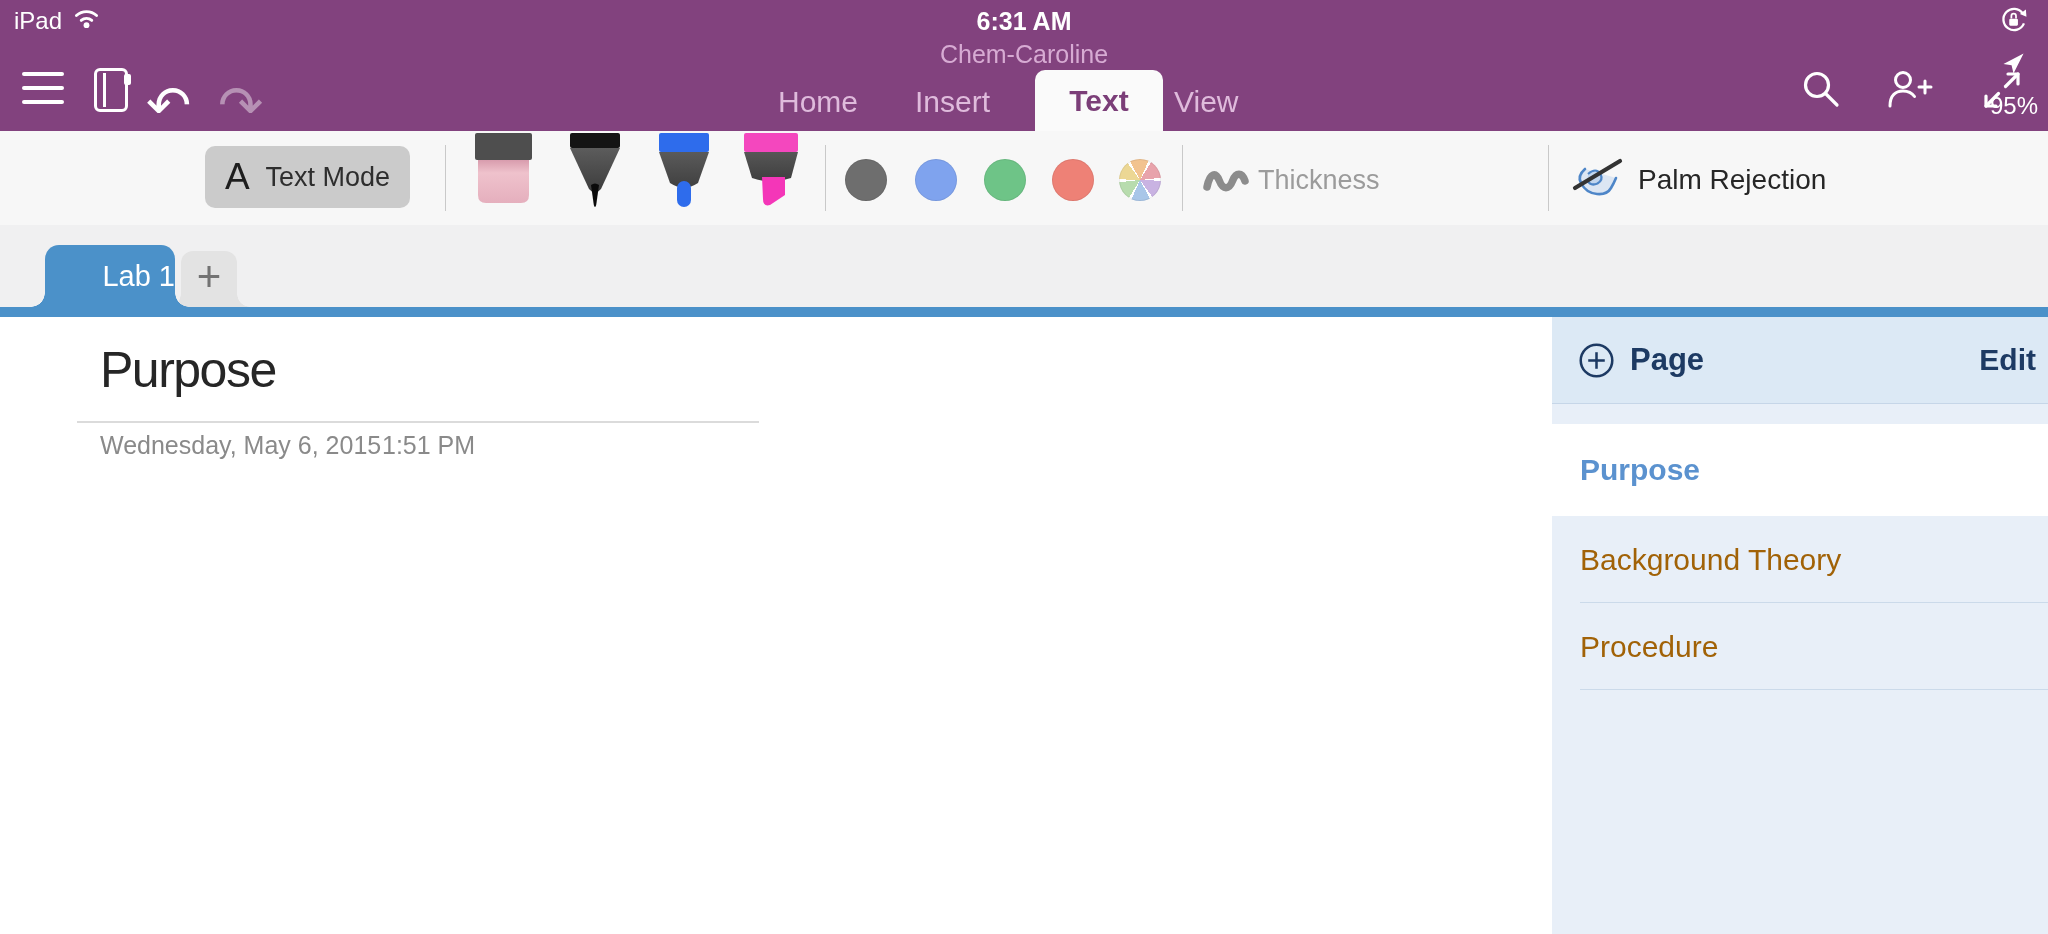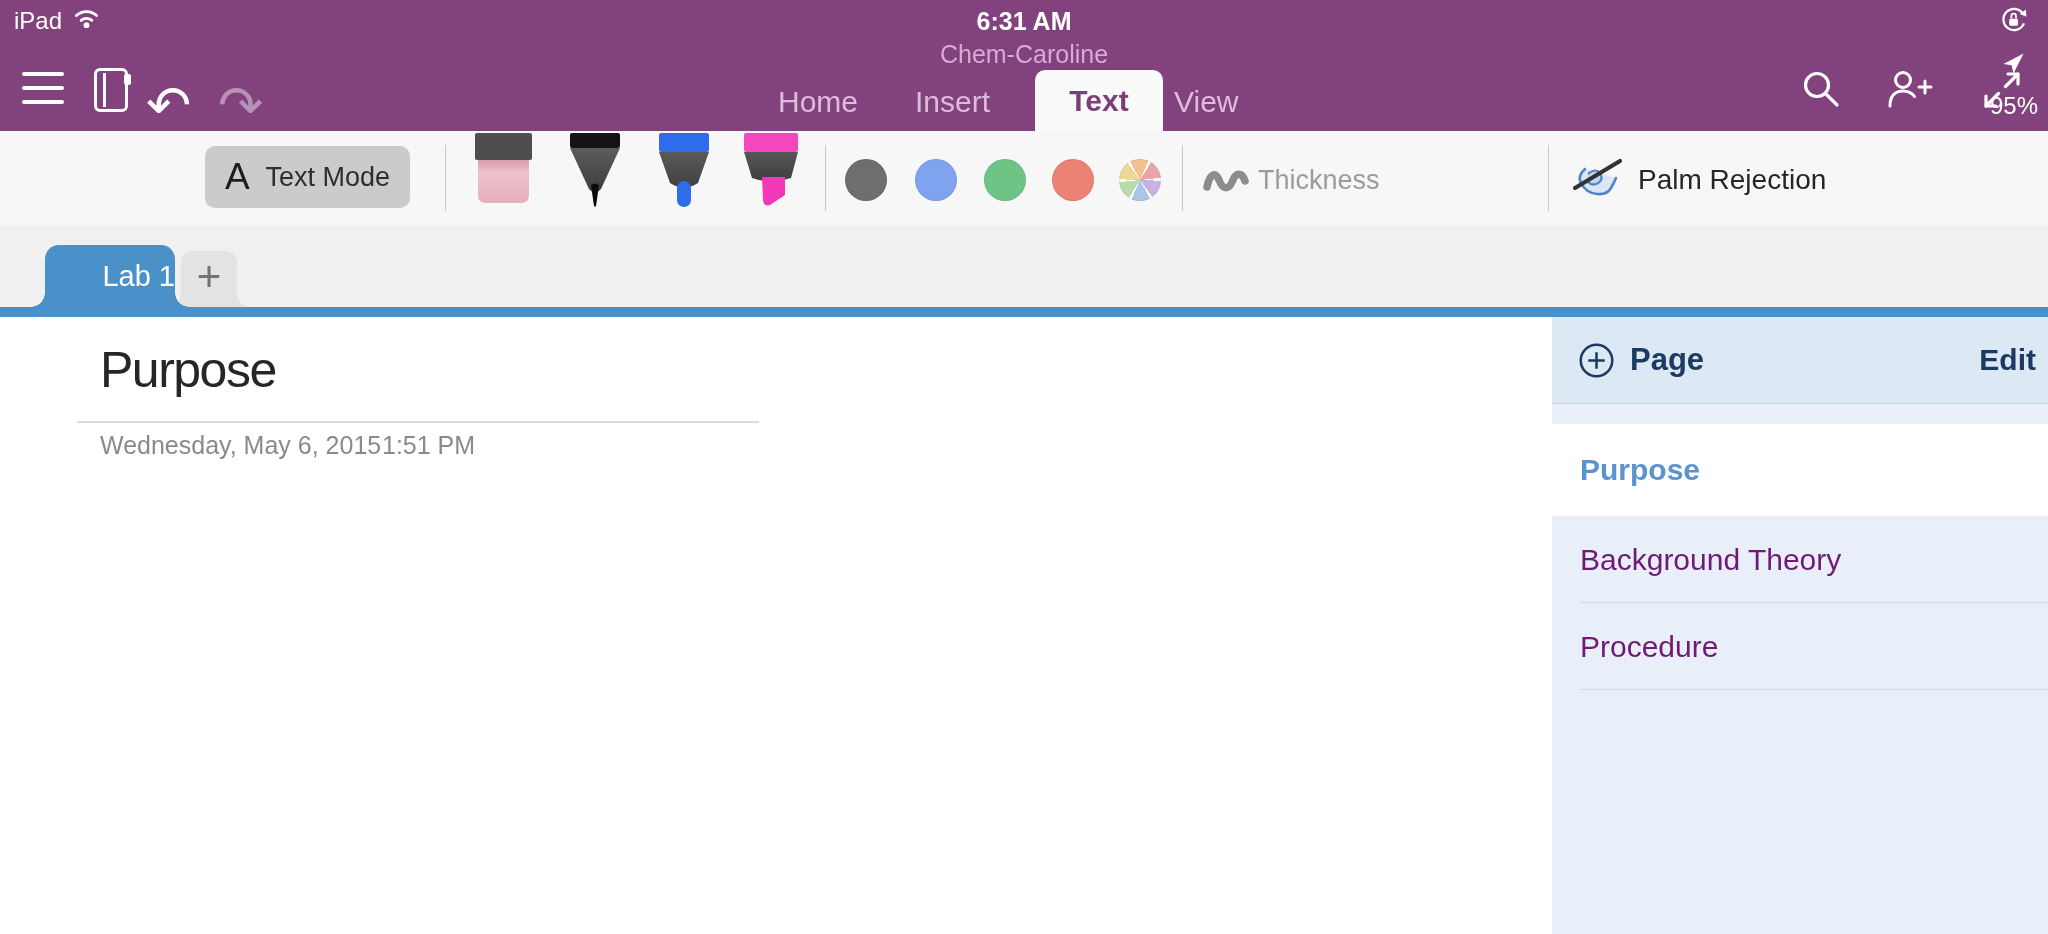--- a/index.html
+++ b/index.html
@@ -86,21 +86,21 @@
 
   
   .sidebar{position:absolute;left:1552px;top:317px;right:0;bottom:0;background:#E8EFF8;}
   .sb-header{position:relative;height:86px;background:#DCE9F5;border-bottom:1px solid #C6D6E8;
              display:flex;align-items:center;}
   .sb-addpage{display:flex;align-items:flex-start;gap:15px;margin-left:26px;cursor:pointer;}
   .sb-addpage span{font-size:31px;font-weight:600;color:#1D3A63;}
   .sb-edit{position:absolute;right:12px;font-size:30px;font-weight:600;color:#1D3A63;cursor:pointer;}
   .sb-list{padding-top:20px;}
   .sb-row{position:relative;height:87px;display:flex;align-items:center;padding-left:28px;
-          font-size:30px;color:#701a75;cursor:pointer;}
+          font-size:30px;color:#a16207;cursor:pointer;}
   .sb-row.selected{height:92px;background:#fff;color:#5B92CF;font-weight:bold;}
   .sb-row.lined::after{content:'';position:absolute;left:28px;right:0;bottom:0;height:1px;background:#CBDAEA;}
 </style>
 </head>
 <body>
 
 <div class="app">
 
   <div class="hdr">
 

